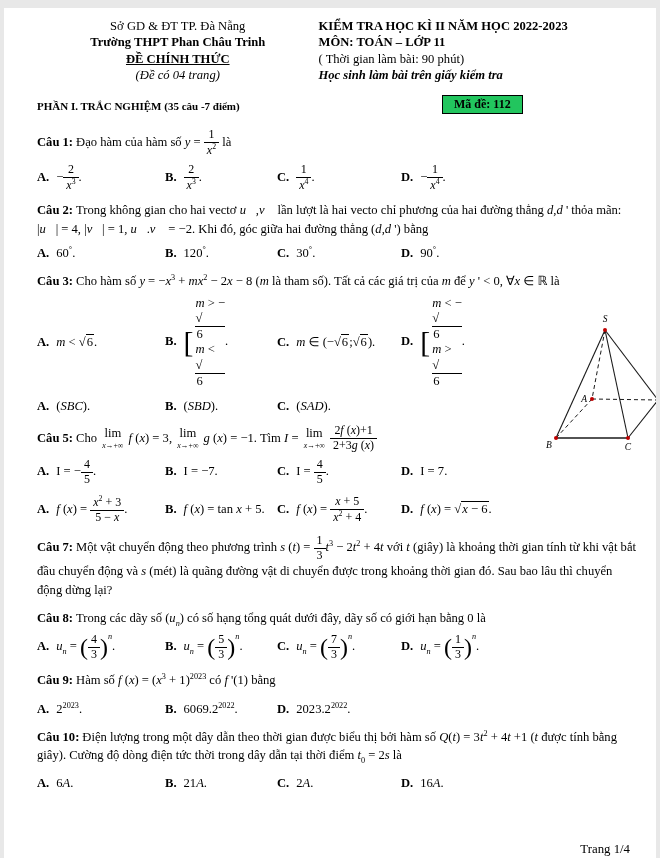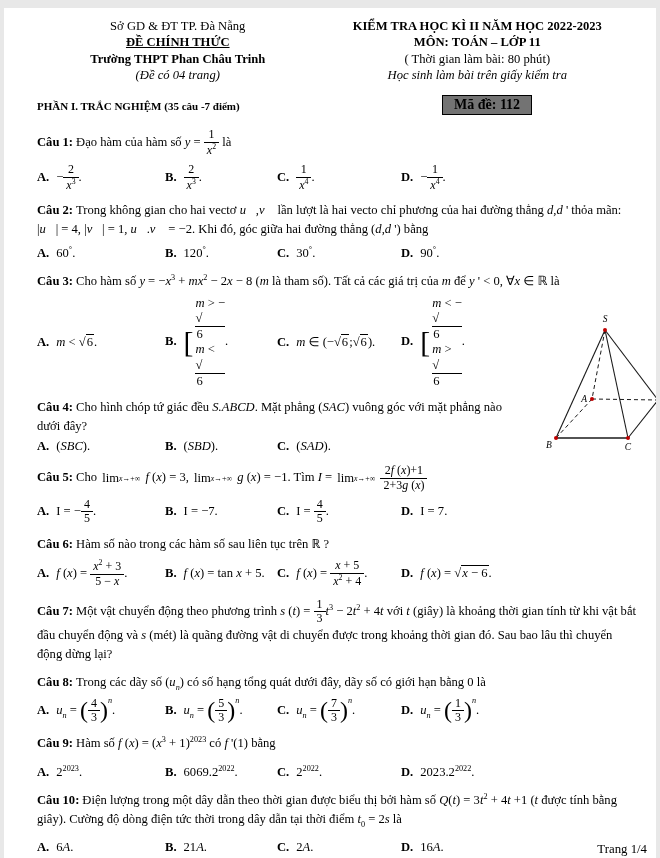--- a/index.html
+++ b/index.html
@@ -2,78 +2,78 @@
 <html><head>
 <meta charset="utf-8">
 <style>
   html,body{margin:0;padding:0;background:#e8e8e8;}
   .page{position:relative;width:652px;height:858px;background:#fff;color:#000;
         font-family:"Liberation Serif",serif;font-size:12.6px;overflow:hidden;margin:8px auto;}
   .content{padding:6px 20px 0 33px;}
   
   .header{display:flex;padding-top:4px;}
   .h-left{flex:0 0 47%;text-align:center;line-height:1.3;}
-  .h-right{flex:1;text-align:center;line-height:1.3;}
+  .h-right{flex:1;line-height:1.3;}
   .b{font-weight:bold;}
   .u{text-decoration:underline;}
   .it{font-style:italic;}
-  .bi{font-weight:normal;font-style:italic;}
+  .bi{font-weight:bold;font-style:italic;}
   
   .section-row{margin-top:16px;height:20px;position:relative;}
   .section-title{font-weight:bold;font-size:11px;}
   .code-box{position:absolute;left:405px;top:-4px;border:1.4px solid #000;padding:1px 11px;
-            font-weight:bold;font-size:14px;background:#737373;}
+            font-weight:bold;font-size:12px;background:#22c55e;}
   
   .q{margin-top:9px;}
   .q-text{line-height:1.5;}
   .q-label{font-weight:bold;margin-right:3px;}
   .narrow{padding-right:112px;}
   .opts{display:grid;grid-template-columns:128px 112px 124px auto;margin-top:5px;align-items:center;line-height:1.4;}
   .opt b{margin-right:7px;}
   
   .frac{display:inline-block;vertical-align:middle;text-align:center;line-height:1.15;font-size:0.95em;}
   .frac>.num{display:block;border-bottom:1px solid #000;padding:0 3px;}
   .frac>.den{display:block;padding:0 3px;font-family:Liberation Serif, serif;}
   sup{font-size:0.65em;}
   sub{font-size:0.65em;}
   .sqrt{white-space:nowrap;}
   .sqrt .rad{border-top:1px solid #000;padding:0 1px;}
   .cases{display:inline-flex;align-items:center;vertical-align:middle;}
   .cases .bk{font-size:2.35em;font-weight:300;line-height:0.85;margin-right:2px;}
   .cases .rows{display:inline-block;text-align:left;}
   .cases .rows span{display:block;line-height:1.2;}
-  .lim{display:inline-flex;flex-direction:row;align-items:center;vertical-align:middle;line-height:1;margin:0 2px;}
+  .lim{display:inline-flex;flex-direction:column;align-items:center;vertical-align:middle;line-height:1;margin:0 2px;}
   .lim .s{font-size:0.62em;margin-top:2px;}
   .wrap{display:inline-flex;align-items:center;vertical-align:middle;}
   .wrap .bp{font-size:1.9em;font-weight:300;line-height:0.8;}
   .wrap sup{align-self:flex-start;margin-top:-2px;}
   
   .figure{position:absolute;left:532px;top:302px;width:128px;height:142px;}
   .figure svg{overflow:visible;}
   .fig-label{font-style:italic;font-size:9.5px;font-family:"Liberation Serif",serif;}
   
-  .footer{position:absolute;right:9px;bottom:9px;font-size:12.8px;}
+  .footer{position:absolute;right:26px;bottom:9px;font-size:12.8px;}
 </style>
 </head>
 <body>
 
 <div class="page">
   <div class="content">
 
     <div class="header">
       <div class="h-left">
         <div>Sở GD &amp; ĐT TP. Đà Nẵng</div>
+        <div class="b">Trường THPT Phan Châu Trinh</div>
         <div class="b u">ĐỀ CHÍNH THỨC</div>
-        <div class="b">Trường THPT Phan Châu Trinh</div>
         <div class="it">(Đề có 04 trang)</div>
       </div>
       <div class="h-right">
         <div class="b">KIỂM TRA HỌC KÌ II NĂM HỌC 2022-2023</div>
         <div class="b">MÔN: TOÁN – LỚP 11</div>
-        <div>( Thời gian làm bài: 80 phút)</div>
+        <div>( Thời gian làm bài: 90 phút)</div>
         <div class="bi">Học sinh làm bài trên giấy kiểm tra</div>
       </div>
     </div>
 
     <div class="section-row">
       <span class="section-title">PHẦN I. TRẮC NGHIỆM (35 câu -7 điểm)</span>
       <span class="code-box">Mã đề: 112</span>
     </div>
 
     <div class="q">
@@ -112,21 +112,20 @@
                 <span class="bk">[</span>
                 <span class="rows">
                   <span><i>m</i> &lt; −<span class="sqrt">√<span class="rad">6</span></span></span>
                   <span><i>m</i> &gt; <span class="sqrt">√<span class="rad">6</span></span></span>
                 </span>
               </span>.</span></span>
       </div>
     </div>
 
     <div class="q">
-      <div class="q-text narrow"><b class="q-label">Câu 4:</b><span>Cho hình chóp tứ giác đều <i>S.ABCD</i>. Mặt phẳng (<i>SAC</i>) vuông góc với mặt phẳng nào dưới đây?</span></div>
       <div class="opts" style="margin-top:2px;">
         <span class="opt"><b>A.</b><span>(<i>SBC</i>).</span></span>
         <span class="opt"><b>B.</b><span>(<i>SBD</i>).</span></span>
         <span class="opt"><b>C.</b><span>(<i>SAD</i>).</span></span>
       </div>
     </div>
 
     <div class="q">
       <div class="q-text narrow"><b class="q-label">Câu 5:</b><span>Cho <span class="lim">
               <span>lim</span>
@@ -140,21 +139,20 @@
             </span> <span class="frac"><span class="num">2<i>f</i> (<i>x</i>)+1</span><span class="den">2+3<i>g</i> (<i>x</i>)</span></span></span></div>
       <div class="opts">
         <span class="opt"><b>A.</b><span>I = −<span class="frac"><span class="num">4</span><span class="den">5</span></span>.</span></span>
         <span class="opt"><b>B.</b><span>I = −7.</span></span>
         <span class="opt"><b>C.</b><span>I = <span class="frac"><span class="num">4</span><span class="den">5</span></span>.</span></span>
         <span class="opt"><b>D.</b><span>I = 7.</span></span>
       </div>
     </div>
 
     <div class="q">
-      <div class="q-text"><b class="q-label">Câu 6:</b><span>Hàm số nào trong các hàm số sau liên tục trên ℝ ?</span></div>
       <div class="opts">
         <span class="opt"><b>A.</b><span><i>f</i> (<i>x</i>) = <span class="frac"><span class="num"><i>x</i><sup>2</sup> + 3</span><span class="den">5 − <i>x</i></span></span>.</span></span>
         <span class="opt"><b>B.</b><span><i>f</i> (<i>x</i>) = tan <i>x</i> + 5.</span></span>
         <span class="opt"><b>C.</b><span><i>f</i> (<i>x</i>) = <span class="frac"><span class="num"><i>x</i> + 5</span><span class="den"><i>x</i><sup>2</sup> + 4</span></span>.</span></span>
         <span class="opt"><b>D.</b><span><i>f</i> (<i>x</i>) = <span class="sqrt">√<span class="rad"><i>x</i> − 6</span></span>.</span></span>
       </div>
     </div>
 
     <div class="q">
       <div class="q-text"><b class="q-label">Câu 7:</b><span>Một vật chuyển động theo phương trình <i>s</i> (<i>t</i>) = <span class="frac"><span class="num">1</span><span class="den">3</span></span><i>t</i><sup>3</sup> − 2<i>t</i><sup>2</sup> + 4<i>t</i>  với <i>t</i> (giây) là khoảng thời gian tính từ khi vật bắt đầu chuyển động và <i>s</i> (mét) là quãng đường vật di chuyển được trong khoảng thời gian đó. Sau bao lâu thì chuyển động dừng lại?</span></div>
@@ -200,21 +198,20 @@
                 <sup><i>n</i></sup>
               </span>.</span></span>
       </div>
     </div>
 
     <div class="q">
       <div class="q-text"><b class="q-label">Câu 9:</b><span>Hàm số <i>f</i> (<i>x</i>) = (<i>x</i><sup>3</sup> + 1)<sup>2023</sup>  có <i>f</i> '(1) bằng</span></div>
       <div class="opts" style="margin-top:10px;">
         <span class="opt"><b>A.</b><span>2<sup>2023</sup>.</span></span>
         <span class="opt"><b>B.</b><span>6069.2<sup>2022</sup>.</span></span>
-        <span class="opt"><b>C.</b><span>2<sup>2022</sup>.</span></span>
         <span class="opt"><b>D.</b><span>2023.2<sup>2022</sup>.</span></span>
       </div>
     </div>
 
     <div class="q">
       <div class="q-text"><b class="q-label">Câu 10:</b><span>Điện lượng trong một dây dẫn theo thời gian được biểu thị bởi hàm số <i>Q</i>(<i>t</i>) = 3<i>t</i><sup>2</sup> + 4<i>t</i> +1 (<i>t</i> được tính bằng giây). Cường độ dòng điện tức thời trong dây dẫn tại thời điểm <i>t</i><sub>0</sub> = 2<i>s</i>  là</span></div>
       <div class="opts" style="margin-top:8px;">
         <span class="opt"><b>A.</b><span>6<i>A</i>.</span></span>
         <span class="opt"><b>B.</b><span>21<i>A</i>.</span></span>
         <span class="opt"><b>C.</b><span>2<i>A</i>.</span></span>

